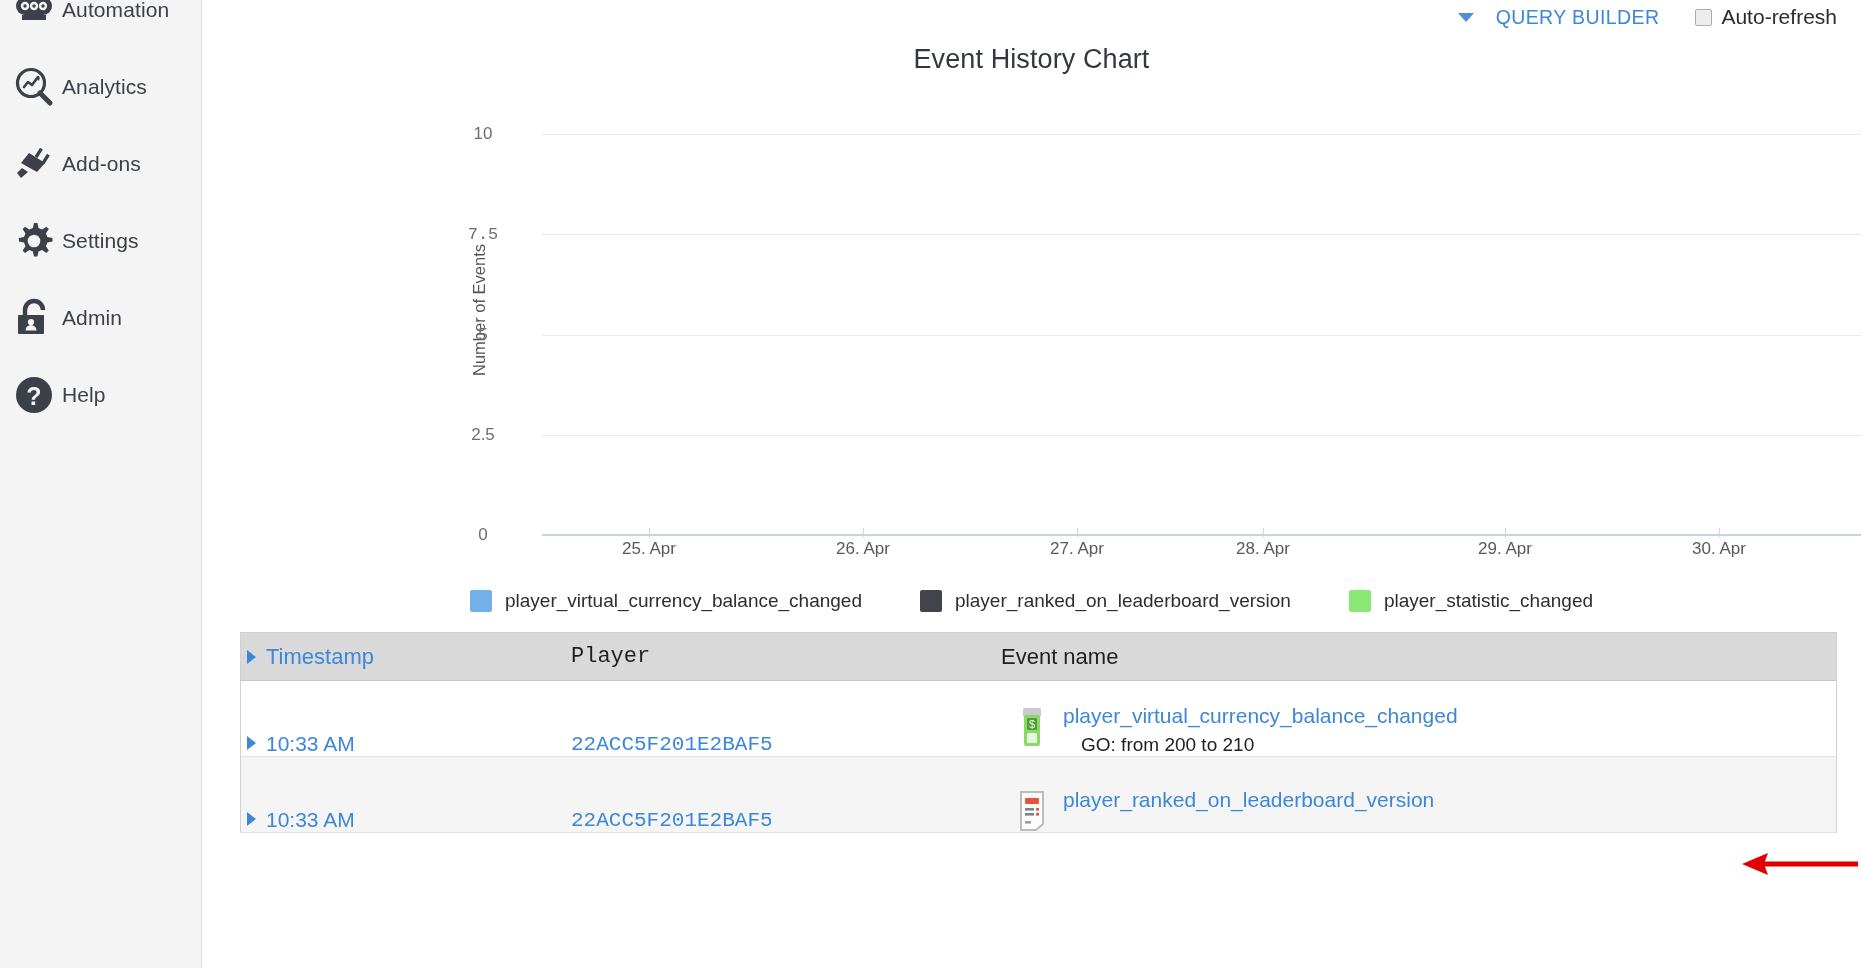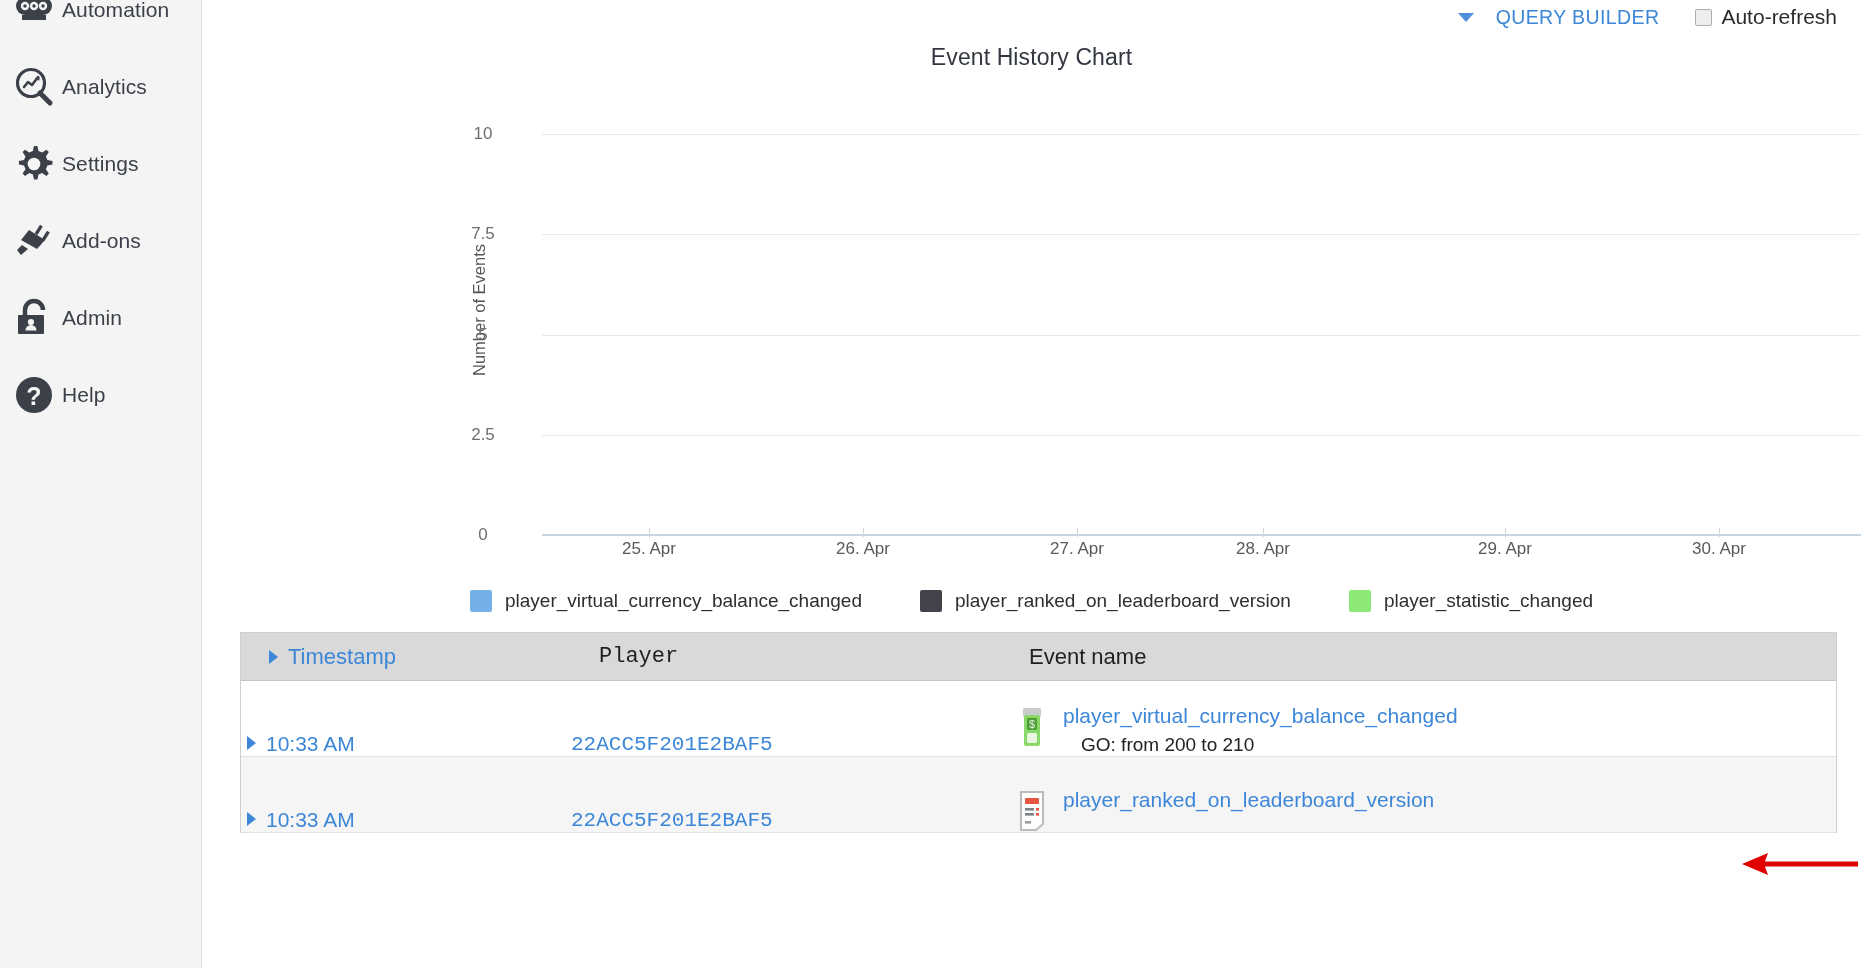--- a/index.html
+++ b/index.html
@@ -80,21 +80,21 @@
     border: 1px solid #adadad;
     background: #ededed;
     border-radius: 2px;
   }
   .ar-label { font-size: 21px; color: #2b2b2b; }
 
   
   .chart-block { position: relative; width: 100%; height: 570px; }
   .chart-title {
     text-align: center;
-    font-size: 23px;
+    font-size: 27px;
     color: #333840;
     padding-top: 10px;
     letter-spacing: .1px;
   }
 
   .plot-wrap {
     position: absolute;
     left: 0; top: 56px;
     width: 100%; height: 460px;
   }
@@ -174,21 +174,21 @@
   .row {
     display: flex; align-items: flex-end;
     background: #ffffff;
     border-bottom: 1px solid #e2e2e2;
     min-height: 76px;
   }
   .row.alt { background: #f5f5f5; }
   .c-ts { flex: 0 0 330px; padding-left: 6px; display: flex; align-items: flex-start; padding-top: 14px; }
   .c-pl { flex: 0 0 430px; padding-top: 14px; font-family: Liberation Mono, monospace; }
   .c-ev { flex: 1 1 auto; display: flex; align-items: flex-start; padding-top: 10px; }
-  .thead .c-ts, .thead .c-pl, .thead .c-ev { padding-top: 0; align-items: center; padding-left: 28px; }
+  .thead .c-ts, .thead .c-pl, .thead .c-ev { padding-top: 0; align-items: center; }
 
   .tri {
     width: 0; height: 0;
     border-top: 7px solid transparent;
     border-bottom: 7px solid transparent;
     border-left: 9px solid #3d87d8;
     margin-right: 10px;
     flex: 0 0 9px;
     margin-top: 4px;
   }
@@ -239,39 +239,39 @@
             <polygon points="24,13 27,11 26,15" fill="#3c4049"></polygon>
             <line x1="27" y1="27" x2="37" y2="37" stroke="#3c4049" stroke-width="5" stroke-linecap="round"></line>
           </svg>
       </span>
       <span class="nav-label">Analytics</span>
     </div>
 
     <div class="nav-item">
       <span class="nav-icon">
         <svg width="42" height="42" viewBox="0 0 42 42">
-            <path fill="#3c4049" d="M21 3 l3.4 0 1.1 5.1 3.6 1.5 4.3-2.9 2.4 2.4 -2.9 4.3 1.5 3.6 5.1 1.1 0 3.4 -5.1 1.1 -1.5 3.6 2.9 4.3 -2.4 2.4 -4.3-2.9 -3.6 1.5 -1.1 5.1 -3.4 0 -1.1-5.1 -3.6-1.5 -4.3 2.9 -2.4-2.4 2.9-4.3 -1.5-3.6 -5.1-1.1 0-3.4 5.1-1.1 1.5-3.6 -2.9-4.3 2.4-2.4 4.3 2.9 3.6-1.5 z"></path>
-            <circle cx="21" cy="21" r="6.3" fill="#f4f4f4"></circle>
-          </svg>
-      </span>
-      <span class="nav-label">Settings</span>
-    </div>
-
-    <div class="nav-item">
-      <span class="nav-icon">
-        <svg width="42" height="42" viewBox="0 0 42 42">
             <g fill="#3c4049">
               <path d="M16 10 l16 10 -8 9 -16 -9 z"></path>
               <rect x="24" y="5" width="3.4" height="10" transform="rotate(32 26 10)"></rect>
               <rect x="31" y="11" width="3.4" height="10" transform="rotate(32 33 16)"></rect>
               <path d="M9 25 l6 4 -7 6 -4 -5 z"></path>
             </g>
           </svg>
       </span>
       <span class="nav-label">Add-ons</span>
+    </div>
+
+    <div class="nav-item">
+      <span class="nav-icon">
+        <svg width="42" height="42" viewBox="0 0 42 42">
+            <path fill="#3c4049" d="M21 3 l3.4 0 1.1 5.1 3.6 1.5 4.3-2.9 2.4 2.4 -2.9 4.3 1.5 3.6 5.1 1.1 0 3.4 -5.1 1.1 -1.5 3.6 2.9 4.3 -2.4 2.4 -4.3-2.9 -3.6 1.5 -1.1 5.1 -3.4 0 -1.1-5.1 -3.6-1.5 -4.3 2.9 -2.4-2.4 2.9-4.3 -1.5-3.6 -5.1-1.1 0-3.4 5.1-1.1 1.5-3.6 -2.9-4.3 2.4-2.4 4.3 2.9 3.6-1.5 z"></path>
+            <circle cx="21" cy="21" r="6.3" fill="#f4f4f4"></circle>
+          </svg>
+      </span>
+      <span class="nav-label">Settings</span>
     </div>
 
     <div class="nav-item">
       <span class="nav-icon">
         <svg width="42" height="42" viewBox="0 0 42 42">
             <path d="M12 18 v-5 a9 9 0 0 1 18 0" fill="none" stroke="#3c4049" stroke-width="4.4"></path>
             <rect x="5" y="18" width="26" height="19" rx="1" fill="#3c4049"></rect>
             <circle cx="18" cy="25" r="3.1" fill="#f4f4f4"></circle>
             <path d="M12.5 33.5 a5.5 5.5 0 0 1 11 0 z" fill="#f4f4f4"></path>
           </svg>
@@ -310,21 +310,21 @@
       <div class="plot-wrap">
         <div class="ylabel">Number of Events</div>
         <div class="plot" id="plot">
           <div class="axis-line"></div>
         <div class="ytick" style="top: 401px;">0</div>
             <div class="gridline" style="top: 300.75px;"></div>
             <div class="ytick" style="top: 300.75px;">2.5</div>
             <div class="gridline" style="top: 200.5px;"></div>
             <div class="ytick" style="top: 200.5px;">5</div>
             <div class="gridline" style="top: 100.25px;"></div>
-            <div class="ytick" style="top: 100.25px;">7.5</div>
+            <div class="ytick" style="top: 100.25px; font-family: Liberation Mono, monospace;">7.5</div>
             <div class="gridline" style="top: 0px;"></div>
             <div class="ytick" style="top: 0px;">10</div>
             <div class="xtick" style="left: 107px;"><span class="tick-mark"></span>25. Apr</div>
             <div class="xtick" style="left: 321px;"><span class="tick-mark"></span>26. Apr</div>
             <div class="xtick" style="left: 535px;"><span class="tick-mark"></span>27. Apr</div>
             <div class="xtick" style="left: 721px;"><span class="tick-mark"></span>28. Apr</div>
             <div class="xtick" style="left: 963px;"><span class="tick-mark"></span>29. Apr</div>
             <div class="xtick" style="left: 1177px;"><span class="tick-mark"></span>30. Apr</div>
           </div>
       </div>

